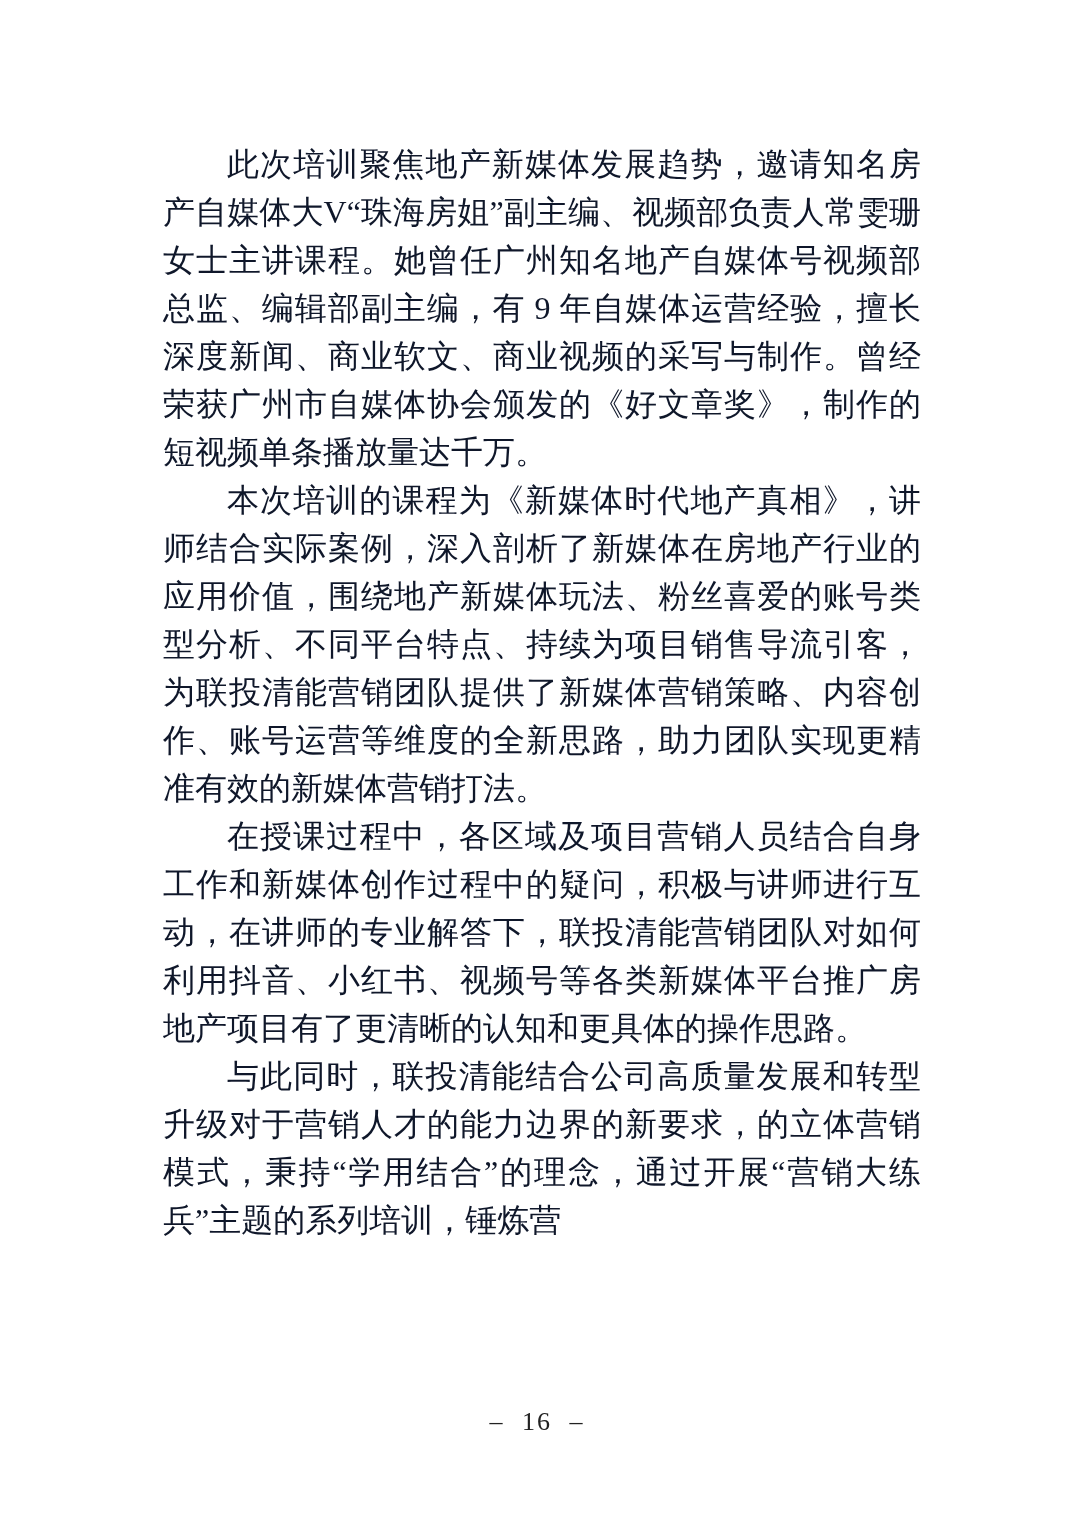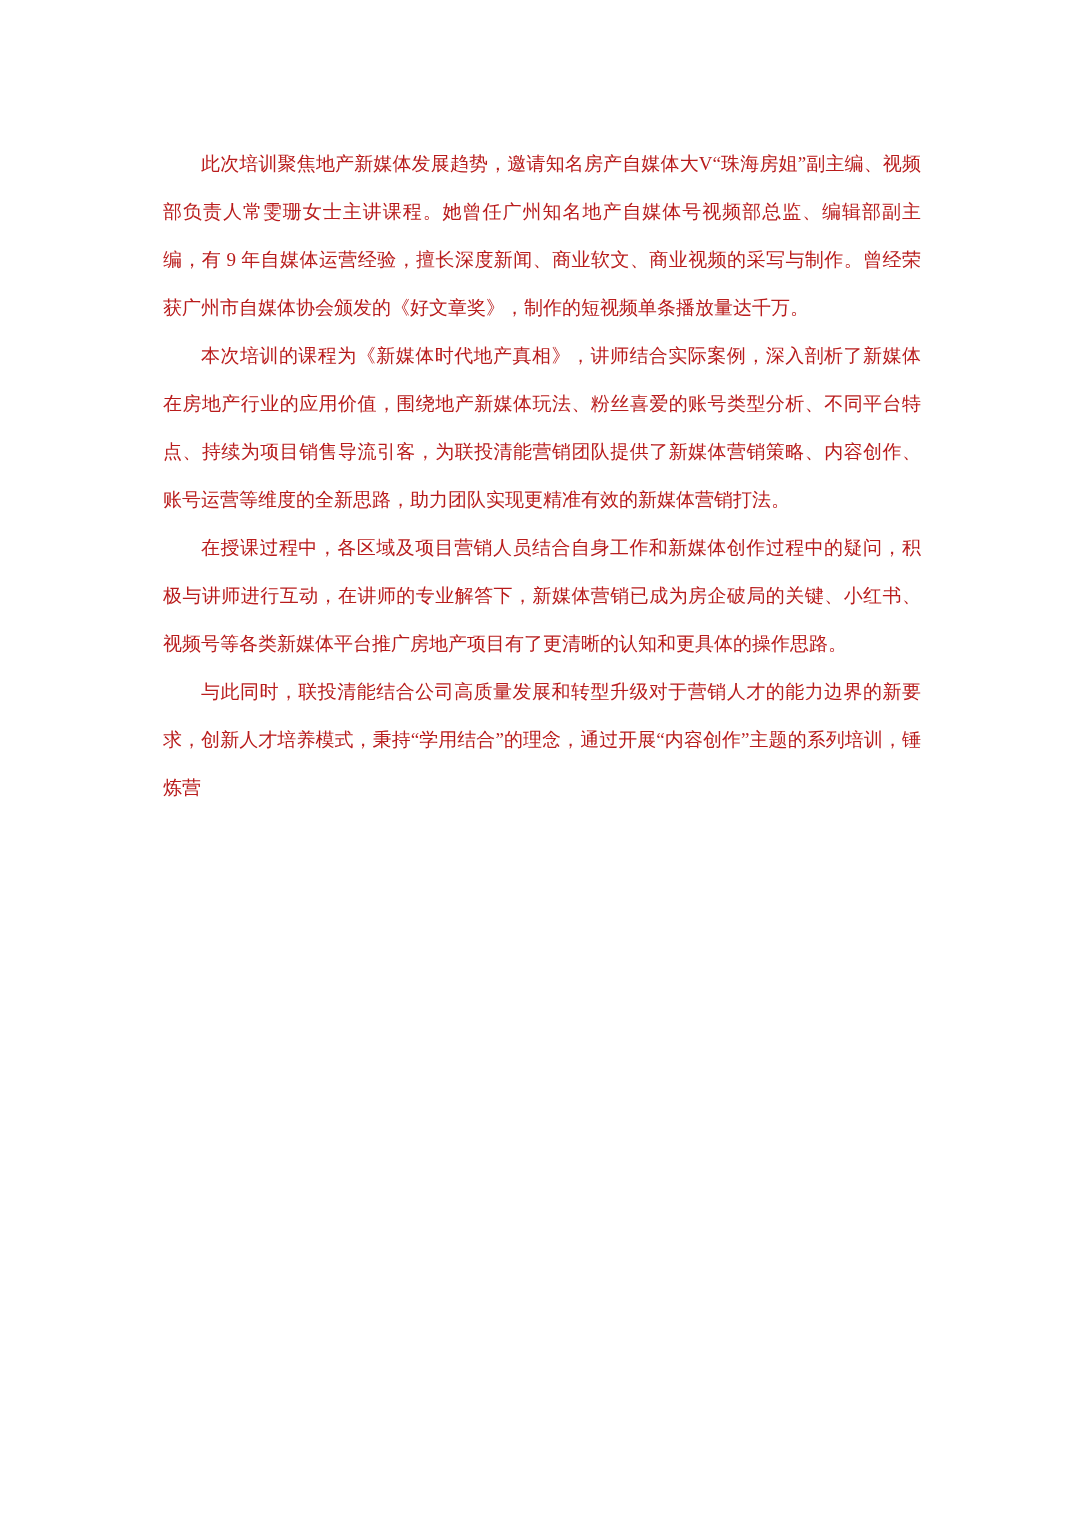--- a/index.html
+++ b/index.html
@@ -17,22 +17,22 @@
     width: 1074px;
     height: 1520px;
     background: #ffffff;
     overflow: hidden;
   }
   .content {
     position: absolute;
     left: 163px;
     top: 140px;
     width: 758px;
-    color: #b91c1c;
-    font-size: 19px;
+    color: #0f172a;
+    font-size: 32px;
     line-height: 48px;
     text-align: justify;
     text-justify: inter-ideograph;
   }
   .para {
     margin: 0;
     padding: 0;
     text-indent: 2em;
     font-weight: 400;
   }
@@ -49,16 +49,17 @@
     word-spacing: 9px;
   }
 </style>
 </head>
 <body>
 
 <div class="page">
   <div class="content">
     <p class="para">此次培训聚焦地产新媒体发展趋势，邀请知名房产自媒体大V“珠海房姐”副主编、视频部负责人常雯珊女士主讲课程。她曾任广州知名地产自媒体号视频部总监、编辑部副主编，有 9 年自媒体运营经验，擅长深度新闻、商业软文、商业视频的采写与制作。曾经荣获广州市自媒体协会颁发的《好文章奖》，制作的短视频单条播放量达千万。</p>
     <p class="para">本次培训的课程为《新媒体时代地产真相》，讲师结合实际案例，深入剖析了新媒体在房地产行业的应用价值，围绕地产新媒体玩法、粉丝喜爱的账号类型分析、不同平台特点、持续为项目销售导流引客，为联投清能营销团队提供了新媒体营销策略、内容创作、账号运营等维度的全新思路，助力团队实现更精准有效的新媒体营销打法。</p>
-    <p class="para">在授课过程中，各区域及项目营销人员结合自身工作和新媒体创作过程中的疑问，积极与讲师进行互动，在讲师的专业解答下，新媒体营销已成为房企破局的关键、小红书、视频号等各类新媒体平台推广房地产项目有了更清晰的认知和更具体的操作思路。</p>
-    <p class="para">与此同时，联投清能结合公司高质量发展和转型升级对于营销人才的能力边界的新要求，创新人才培养模式，秉持“学用结合”的理念，通过开展“内容创作”主题的系列培训，锤炼营</p>
+    <p class="para">在授课过程中，各区域及项目营销人员结合自身工作和新媒体创作过程中的疑问，积极与讲师进行互动，在讲师的专业解答下，联投清能营销团队对如何利用抖音、小红书、视频号等各类新媒体平台推广房地产项目有了更清晰的认知和更具体的操作思路。</p>
+    <p class="para">与此同时，联投清能结合公司高质量发展和转型升级对于营销人才的能力边界的新要求，的立体营销模式，秉持“学用结合”的理念，通过开展“营销大练兵”主题的系列培训，锤炼营</p>
   </div>
+  <div class="footer">– 16 –</div>
 </div>
 
 </body></html>

